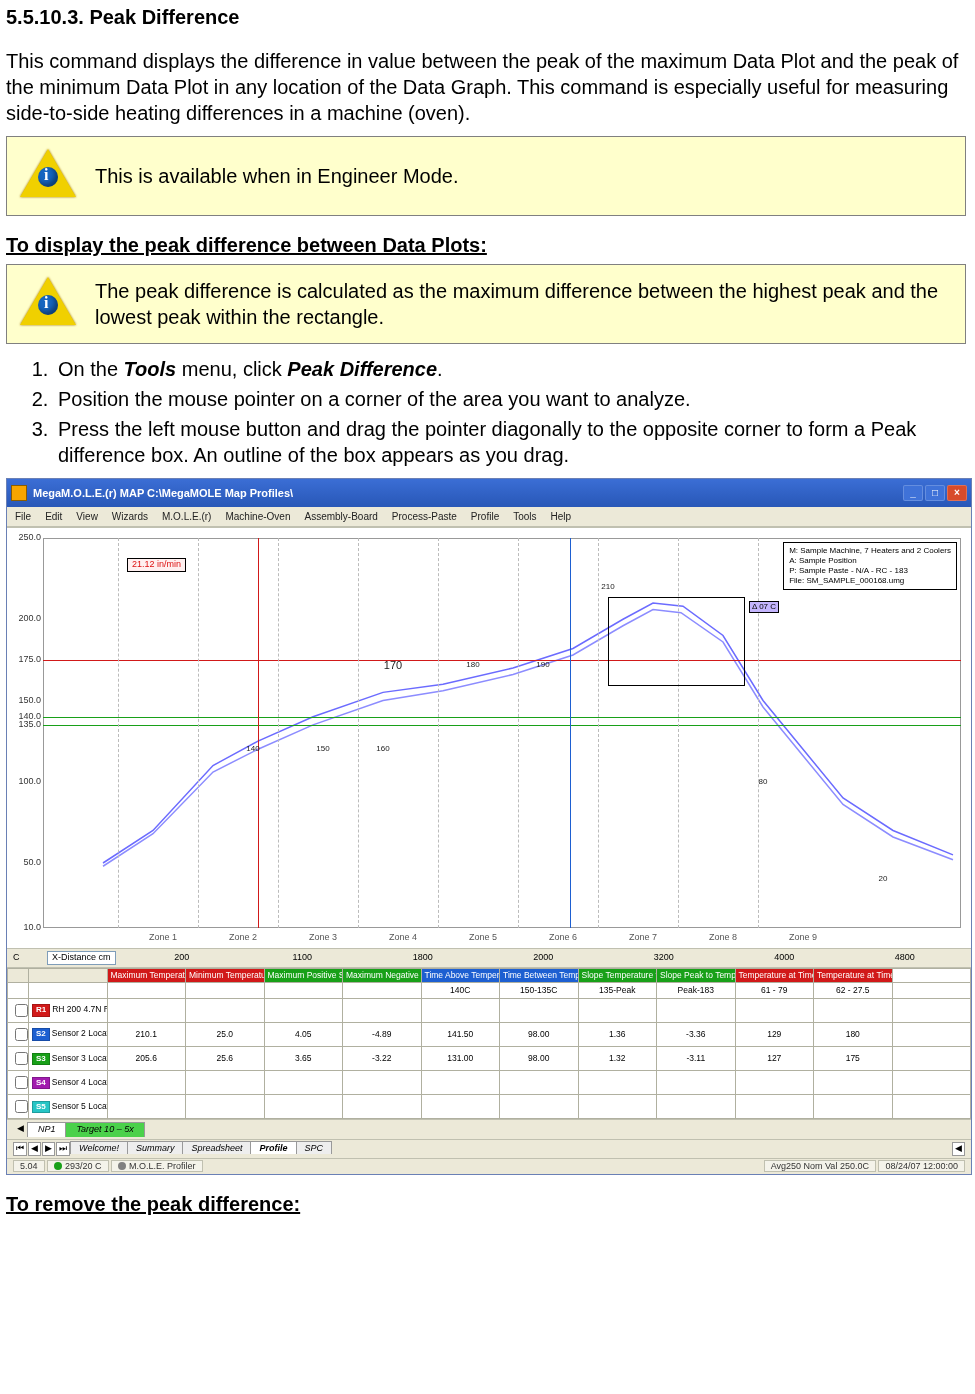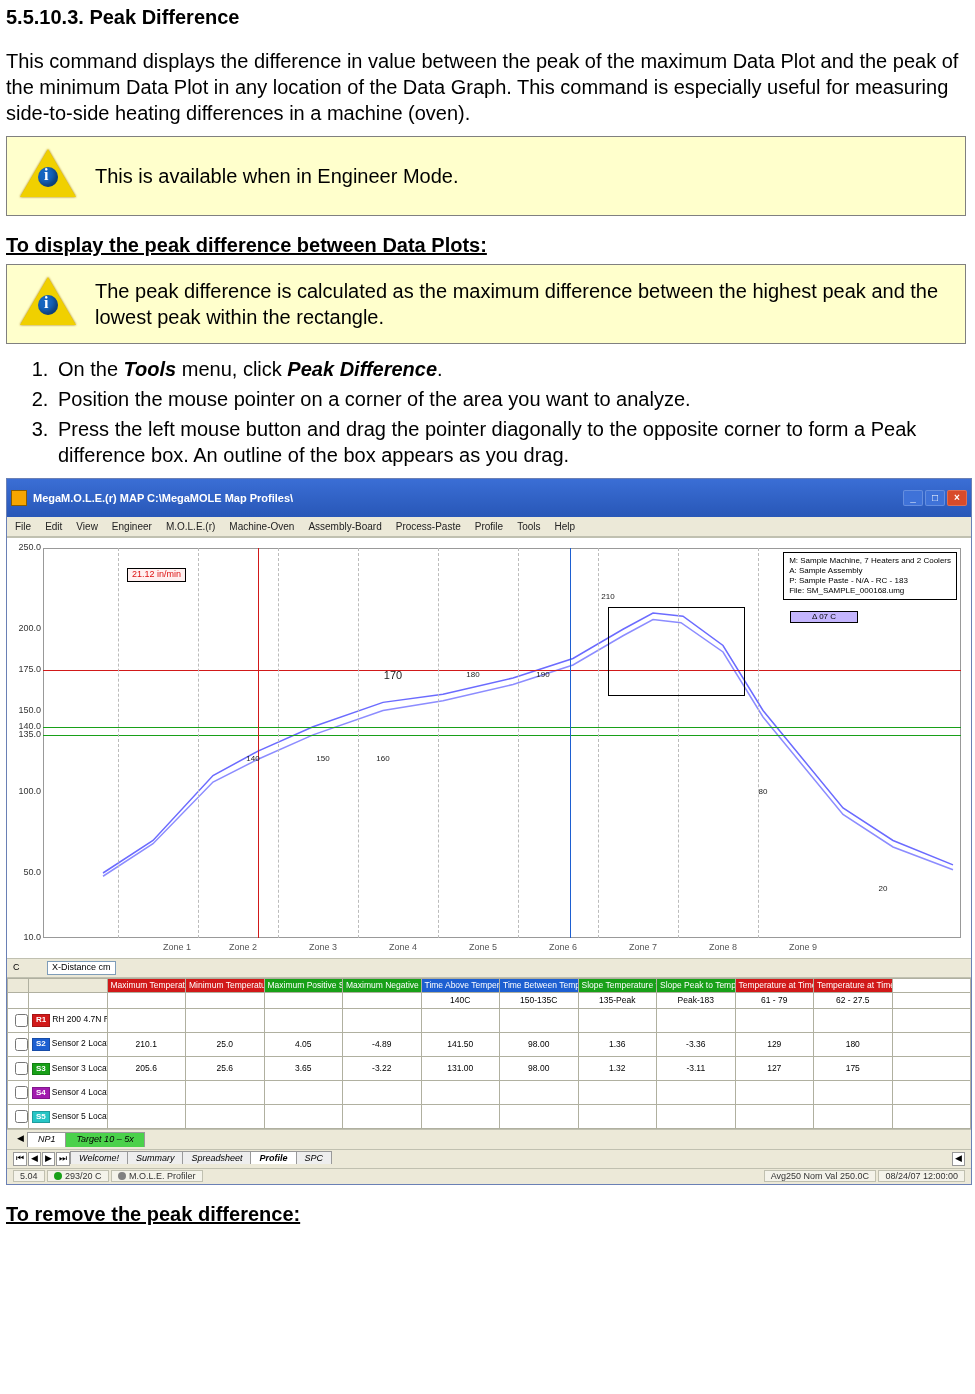--- a/index.html
+++ b/index.html
@@ -86,21 +86,21 @@
     background: #ece9d8;
     font-size: 10px;
     font-family: Tahoma, Arial, sans-serif;
     filter: blur(0.3px);
   }
   .titlebar {
     display: flex;
     align-items: center;
     background: linear-gradient(to bottom, #3b6ed5, #2857b7);
     color: #fff;
-    height: 38px;
+    height: 28px;
     padding: 0 4px;
     font-size: 11px;
     font-weight: bold;
   }
   .titlebar .app-icon {
     width: 14px; height: 14px;
     background: #f7a500;
     border: 1px solid #8a5c00;
     margin-right: 6px;
   }
@@ -306,58 +306,58 @@
       <span class="win-btn min">_</span>
       <span class="win-btn max">□</span>
       <span class="win-btn close">×</span>
     </span>
   </div>
 
   <div class="menubar" id="menubar">
       <span>File</span>
       <span>Edit</span>
       <span>View</span>
-      <span>Engineer</span>
+      <span>Wizards</span>
       <span>M.O.L.E.(r)</span>
       <span>Machine-Oven</span>
       <span>Assembly-Board</span>
       <span>Process-Paste</span>
       <span>Profile</span>
       <span>Tools</span>
       <span>Help</span>
     </div>
 
 
   <div class="graph-area">
     <div class="graph-inner" id="graph-inner"></div>
     <svg class="plot" id="plot" width="964" height="420">
         <path d="M96,335L146,302.5L206,237.49999999999997L251,213.12499999999997L306,188.75000000000003L376,164.37500000000003L436,156.25L506,140.00000000000003L566,120.5L616,91.25000000000001L646,74.99999999999999L676,78.25000000000001L716,107.5L756,172.49999999999997L796,221.25000000000003L836,270.00000000000006L886,302.5L946,326.875" fill="none" stroke="#6b6bff" stroke-width="1.5"></path>
         <path d="M96,338.25L146,305.75L206,244L251,221.25000000000003L306,196.87499999999997L376,172.49999999999997L436,162.75000000000003L506,146.5L566,127.00000000000001L616,97.74999999999999L646,81.5L674,84.75L716,114.00000000000001L756,179L796,227.75L836,276.5L886,309L946,331.75" fill="none" stroke="#8c8cff" stroke-width="1.5"></path>
       </svg>
     <div class="info-box" id="info-box">
         <div>M: Sample Machine, 7 Heaters and 2 Coolers</div>
-        <div>A: Sample Assembly</div>
+        <div>A: Sample Position</div>
         <div>P: Sample Paste - N/A - RC - 183</div>
         <div>File: SM_SAMPLE_000168.umg</div>
       </div>
     <div class="pink-label" style="top:30px;left:120px;">21.12 in/min</div>
   <div class="ytick" style="top: 400px;">10.0</div>
       <div class="ytick" style="top: 335px;">50.0</div>
       <div class="ytick" style="top: 253.75px;">100.0</div>
       <div class="ytick" style="top: 196.875px;">135.0</div>
       <div class="ytick" style="top: 188.75px;">140.0</div>
       <div class="ytick" style="top: 172.5px;">150.0</div>
       <div class="ytick" style="top: 131.875px;">175.0</div>
       <div class="ytick" style="top: 91.25px; text-align: right;">200.0</div>
       <div class="ytick" style="top: 10px;">250.0</div>
       <div class="hline" style="top: 131.875px; border-color: rgb(209, 25, 25);"></div>
       <div class="hline" style="top: 188.75px; border-color: rgb(24, 160, 24);"></div>
       <div class="hline" style="top: 196.875px; border-color: rgb(24, 160, 24);"></div>
       <div class="vline" style="left: 111px;"></div>
-      <div class="zone-label" style="left: 170px;">Zone 1</div>
+      <div class="zone-label" style="left: 156px;">Zone 1</div>
       <div class="vline" style="left: 191px;"></div>
       <div class="zone-label" style="left: 236px; text-align: right;">Zone 2</div>
       <div class="vline" style="left: 271px;"></div>
       <div class="zone-label" style="left: 316px;">Zone 3</div>
       <div class="vline" style="left: 351px;"></div>
       <div class="zone-label" style="left: 396px;">Zone 4</div>
       <div class="vline" style="left: 431px;"></div>
       <div class="zone-label" style="left: 476px;">Zone 5</div>
       <div class="vline" style="left: 511px;"></div>
       <div class="zone-label" style="left: 556px;">Zone 6</div>
@@ -372,26 +372,35 @@
       <div style="position: absolute; font-size: 11px; color: rgb(34, 34, 34); left: 386px; top: 136.75px; transform: translate(-50%, -50%);">170</div>
       <div style="position: absolute; font-size: 8px; color: rgb(34, 34, 34); left: 466px; top: 136.75px; transform: translate(-50%, -50%);">180</div>
       <div style="position: absolute; font-size: 8px; color: rgb(34, 34, 34); left: 536px; top: 136.75px; transform: translate(-50%, -50%);">190</div>
       <div style="position: absolute; font-size: 8px; color: rgb(34, 34, 34); left: 246px; top: 221.25px; transform: translate(-50%, -50%);">140</div>
       <div style="position: absolute; font-size: 8px; color: rgb(34, 34, 34); left: 316px; top: 221.25px; transform: translate(-50%, -50%);">150</div>
       <div style="position: absolute; font-size: 8px; color: rgb(34, 34, 34); left: 376px; top: 221.25px; transform: translate(-50%, -50%);">160</div>
       <div style="position: absolute; font-size: 8px; color: rgb(34, 34, 34); left: 601px; top: 58.75px; transform: translate(-50%, -50%);">210</div>
       <div style="position: absolute; font-size: 8px; color: rgb(34, 34, 34); left: 756px; top: 253.75px; transform: translate(-50%, -50%);">80</div>
       <div style="position: absolute; font-size: 8px; color: rgb(34, 34, 34); left: 876px; top: 351.25px; transform: translate(-50%, -50%);">20</div>
       <div class="peak-box" style="left: 601px; top: 68.5px; width: 135px; height: 87.75px;"></div>
-      <div style="position: absolute; border: 1px solid rgb(0, 0, 0); background: #c4b5fd; font-size: 8px; padding: 0px 21px; left: 742px; top: 72.5px; margin-left: 41px;">Δ 07 C</div>
+      <div style="position: absolute; border: 1px solid rgb(0, 0, 0); background: #c4b5fd; font-size: 8px; padding: 0px 2px; left: 742px; top: 72.5px;">Δ 07 C</div>
     </div>
 
   <div class="xaxis-row">
     <span style="width:28px;">C</span>
     <span class="xaxis-label">X-Distance cm</span>
+    <span id="xticks" style="display:flex;flex:1;justify-content:space-around">
+        <span class="xtick">200</span>
+        <span class="xtick">1100</span>
+        <span class="xtick">1800</span>
+        <span class="xtick">2000</span>
+        <span class="xtick">3200</span>
+        <span class="xtick">4000</span>
+        <span class="xtick">4800</span>
+      </span>
   </div>
 
   <div style="background:#fff;">
     <table class="data-grid" id="data-grid">
         <tbody>
           <tr>
             <th class="rowchk" style="background:#ece9d8"></th>
             <th style="background:#ece9d8"></th>
             <th class="hdr-red">Maximum Temperature</th>
             <th class="hdr-red">Minimum Temperature</th>

